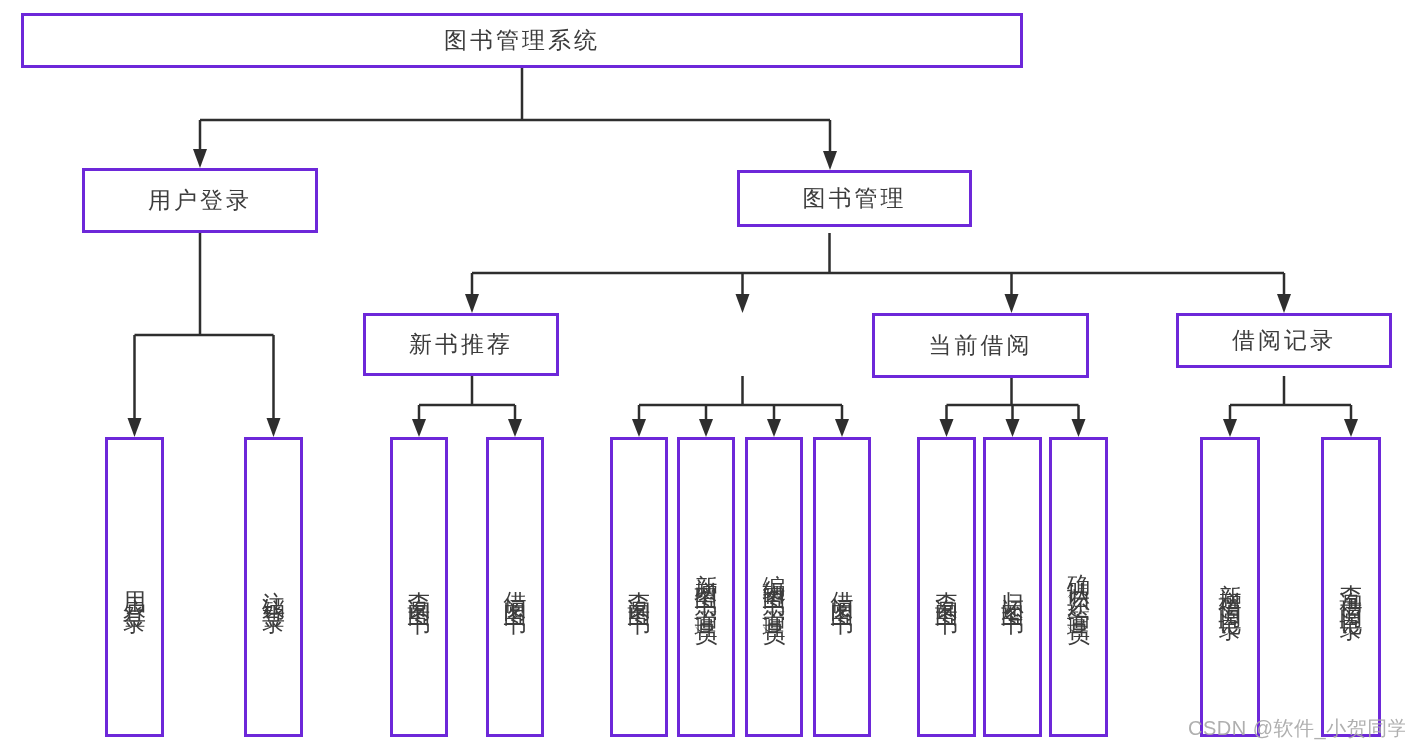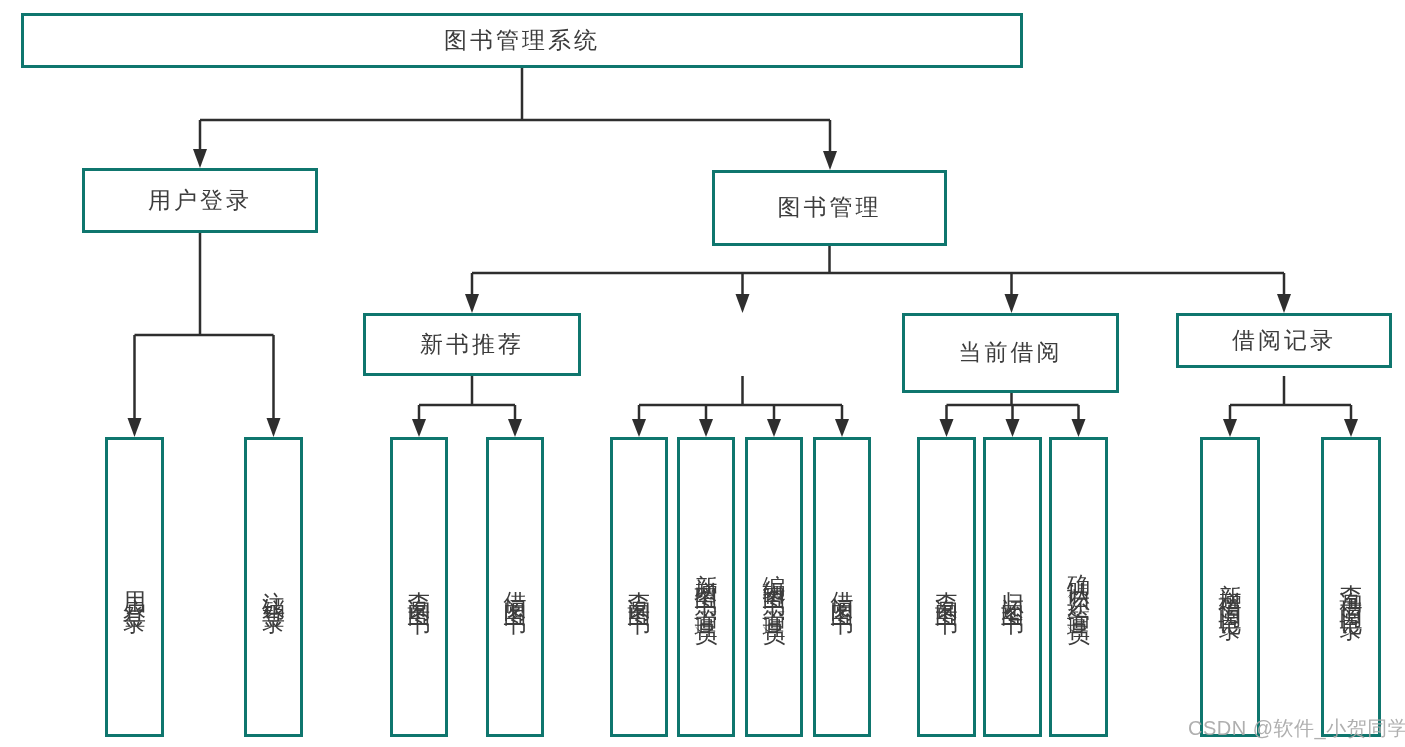--- a/index.html
+++ b/index.html
@@ -7,21 +7,21 @@
     position:relative;
     width:1405px;height:747px;
     background:#ffffff;
     font-family:"Liberation Sans",sans-serif;
     overflow:hidden;
   }
   .wires{position:absolute;left:0;top:0;z-index:0;}
   .box{
     position:absolute;
     box-sizing:border-box;
-    border:3px solid #0f766e;
+    border:3px solid #6d28d9;
     background:#ffffff;
     display:flex;align-items:center;justify-content:center;
     z-index:1;
   }
   .lbl{
     color:#3c3c3c;
     font-size:23px;
     letter-spacing:3px;
     white-space:nowrap;
     line-height:1.1;
@@ -102,28 +102,28 @@
       <polygon points="1344,419 1358,419 1351,437" fill="#2e2e2e" stroke="none"></polygon>
   </svg>
 
   <div class="box" style="left:21px;top:13px;width:1002px;height:55px">
     <span class="lbl">图书管理系统</span>
   </div>
 
   <div class="box" style="left:82px;top:168px;width:236px;height:65px">
     <span class="lbl">用户登录</span>
   </div>
-  <div class="box" style="left:712px;top:170px;width:235px;height:76px">
+  <div class="box" style="left:737px;top:170px;width:235px;height:57px">
     <span class="lbl">图书管理</span>
   </div>
 
-  <div class="box" style="left:363px;top:313px;width:218px;height:63px">
+  <div class="box" style="left:363px;top:313px;width:196px;height:63px">
     <span class="lbl">新书推荐</span>
   </div>
-  <div class="box" style="left:902px;top:313px;width:217px;height:80px">
+  <div class="box" style="left:872px;top:313px;width:217px;height:65px">
     <span class="lbl">当前借阅</span>
   </div>
   <div class="box" style="left:1176px;top:313px;width:216px;height:55px">
     <span class="lbl">借阅记录</span>
   </div>
 
   <div class="box v" style="left:105px;top:437px;width:59px;height:300px">
     <span class="lbl">用户登录</span>
   </div>
   <div class="box v" style="left:244px;top:437px;width:59px;height:300px">

